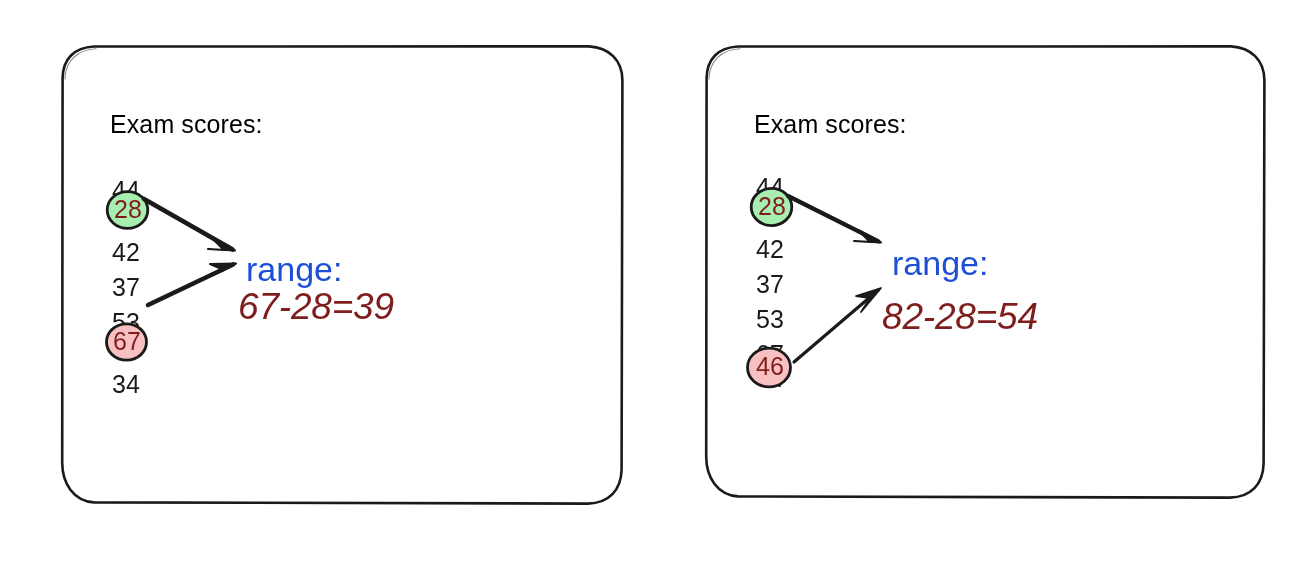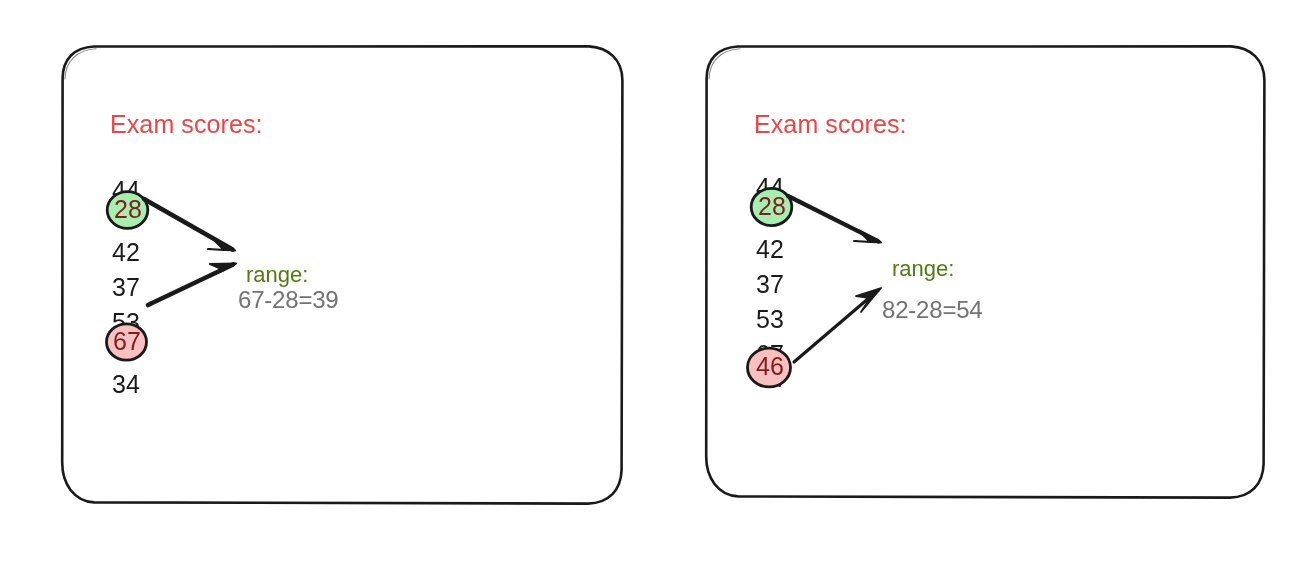--- a/index.html
+++ b/index.html
@@ -27,21 +27,21 @@
   .panel-frame {
     position: absolute;
     left: 0;
     top: 0;
   }
   .panel-title {
     position: absolute;
     font-size: 25px;
     line-height: 1;
     letter-spacing: 0.1px;
-    color: #ef4444;
+    color: #000000;
     white-space: nowrap;
   }
   .score-item {
     position: absolute;
     font-size: 25px;
     line-height: 1;
     color: #1a1a1a;
     white-space: nowrap;
     text-align: center;
   }
@@ -49,33 +49,33 @@
     position: absolute;
     font-size: 25px;
     line-height: 1;
     color: #7f1d1d;
     white-space: nowrap;
     text-align: center;
     z-index: 3;
   }
   .range-label {
     position: absolute;
-    font-size: 22px;
+    font-size: 34px;
     line-height: 1;
-    color: #4d7c0f;
+    color: #1d4ed8;
     white-space: nowrap;
-    margin-top: 12px;
   }
   .range-formula {
     position: absolute;
-    font-size: 24px;
+    font-size: 37px;
     line-height: 1;
-    color: #737373;
+    color: #7f1d1d;
     white-space: nowrap;
     letter-spacing: -0.2px;
+    font-style: italic;
   }
   svg { overflow: visible; }
 </style>
 </head>
 <body>
 
 <div class="canvas">
 
   <div class="panel" style="left:60px; top:44px; width:568px; height:462px;">
 

